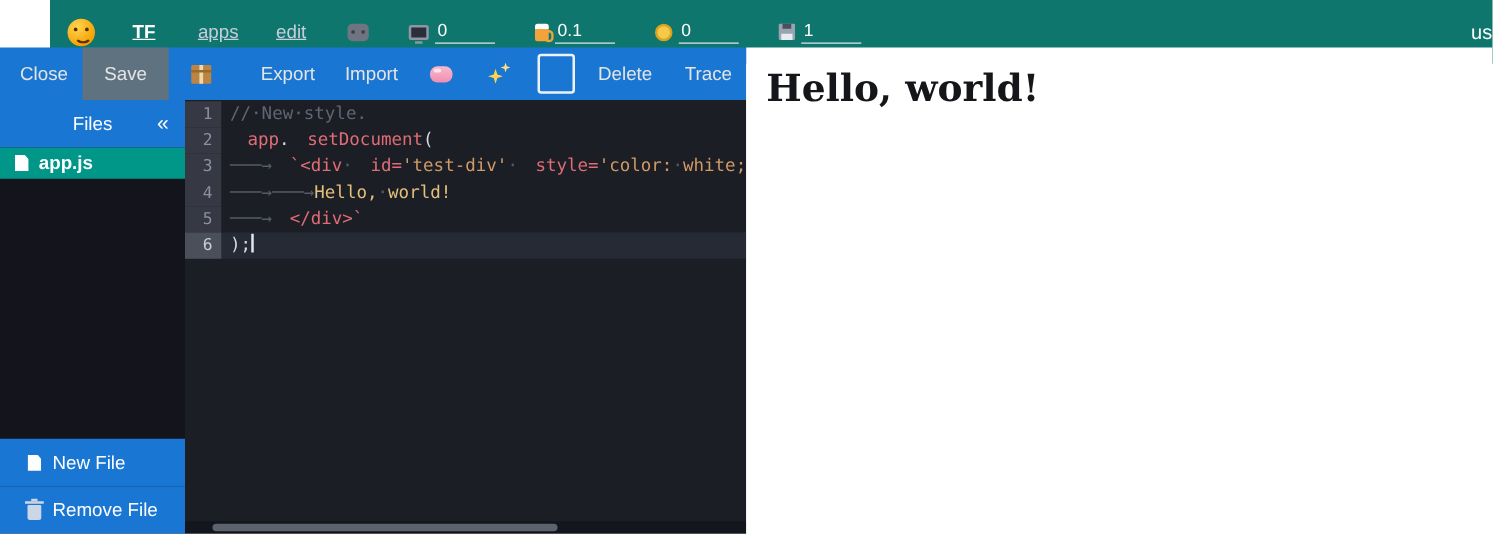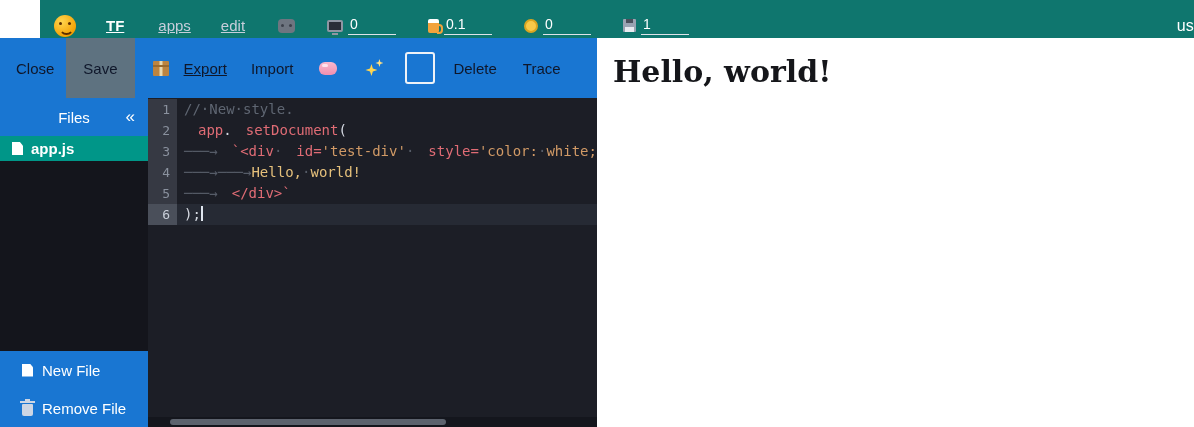--- a/index.html
+++ b/index.html
@@ -39,32 +39,32 @@
     border:2px solid #f2a33c; border-left:none; border-radius:0 4px 4px 0; }
   .coin-icon { width:14px; height:14px; border-radius:50%; background:#f7c948; border:2px solid #d9a520; }
   .floppy-icon { width:13px; height:13px; background:#9aa3b2; border-radius:1px; position:relative; }
   .floppy-icon::before { content:""; position:absolute; top:0; left:3px; width:7px; height:4px; background:#4a505c; }
   .floppy-icon::after { content:""; position:absolute; bottom:0; left:2px; width:9px; height:5px; background:#e8ebf0; }
   .tb-user { margin-left:auto; margin-right:18px; color:#fff; font-size:16px; cursor:pointer; }
 
   
   .app-pane { position:absolute; left:0; top:38px; width:597px; bottom:0; display:flex; flex-direction:column; }
 
-  .toolbar { height:60px; flex:0 0 auto; background:#1976d2; display:flex; align-items:center;
-    color:#0f172a; font-size:15px; }
+  .toolbar { height:42px; flex:0 0 auto; background:#1976d2; display:flex; align-items:center;
+    color:#e5e5e5; font-size:15px; }
   .tb-btn { cursor:pointer; }
   .btn-close { margin-left:16px; }
   .btn-save { margin-left:12px; align-self:stretch; display:flex; align-items:center;
     padding:16px 17px; background:#5e7280; cursor:pointer; }
   .package-icon { margin-left:18px; width:16px; height:15px; background:#bc8440; border-radius:1px;
     position:relative; cursor:pointer; }
   .package-icon::before { content:""; position:absolute; left:50%; transform:translateX(-50%);
     width:3px; height:100%; background:#e8d9b0; }
   .package-icon::after { content:""; position:absolute; top:4px; left:0; width:100%; height:2px; background:#9a6a2e; }
-  .btn-export { margin-left:15px;text-decoration:underline; }
+  .btn-export { margin-left:40px; }
   .btn-import { margin-left:24px; }
   .soap-icon { margin-left:26px; width:18px; height:13px; border-radius:6px;
     background:linear-gradient(#f9b8cd, #ef8fb0); position:relative; cursor:pointer; }
   .soap-icon::before { content:""; position:absolute; top:2px; left:3px; width:6px; height:3px;
     border-radius:3px; background:#ffe3ee; }
   .sparkles-icon { margin-left:28px; width:18px; height:18px; position:relative; cursor:pointer; }
   .sparkles-icon::before, .sparkles-icon::after { content:""; position:absolute; background:#ffd54f;
     clip-path:polygon(50% 0, 62% 38%, 100% 50%, 62% 62%, 50% 100%, 38% 62%, 0 50%, 38% 38%); }
   .sparkles-icon::before { left:0; top:5px; width:12px; height:12px; }
   .sparkles-icon::after { right:0; top:0; width:8px; height:8px; background:#ffe082; }

